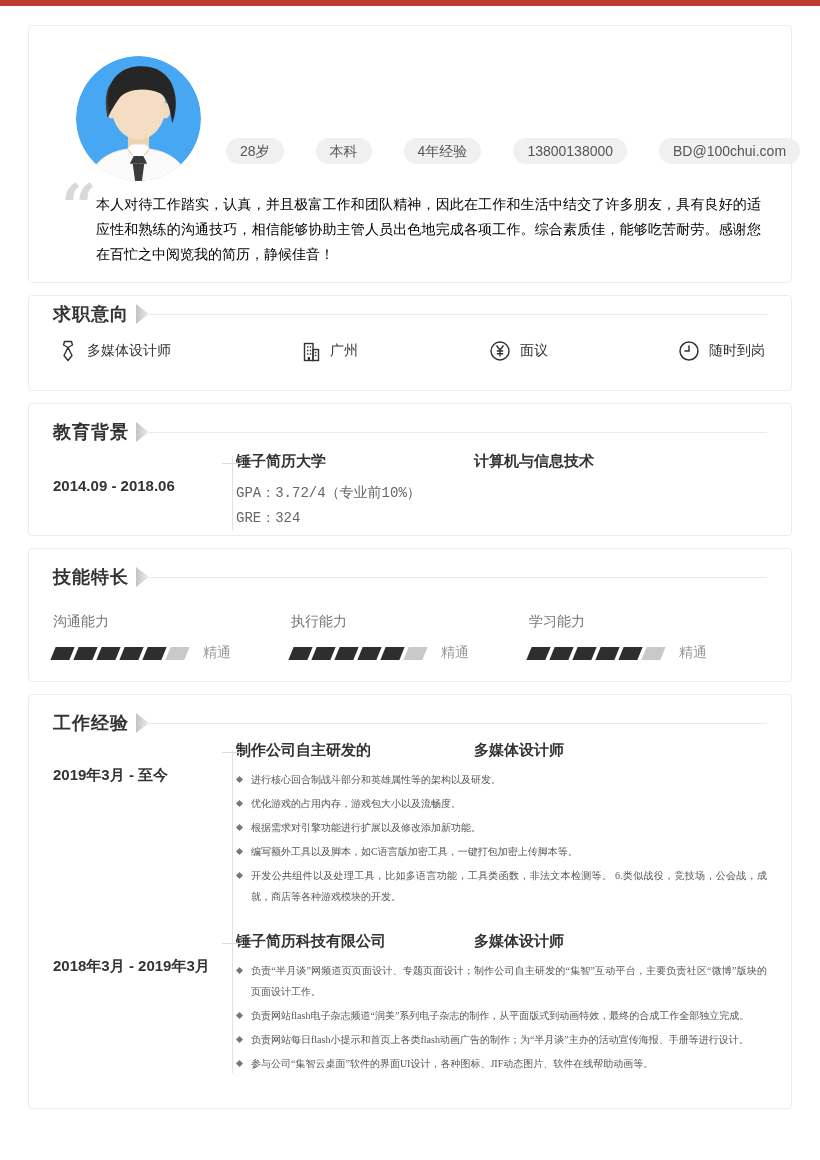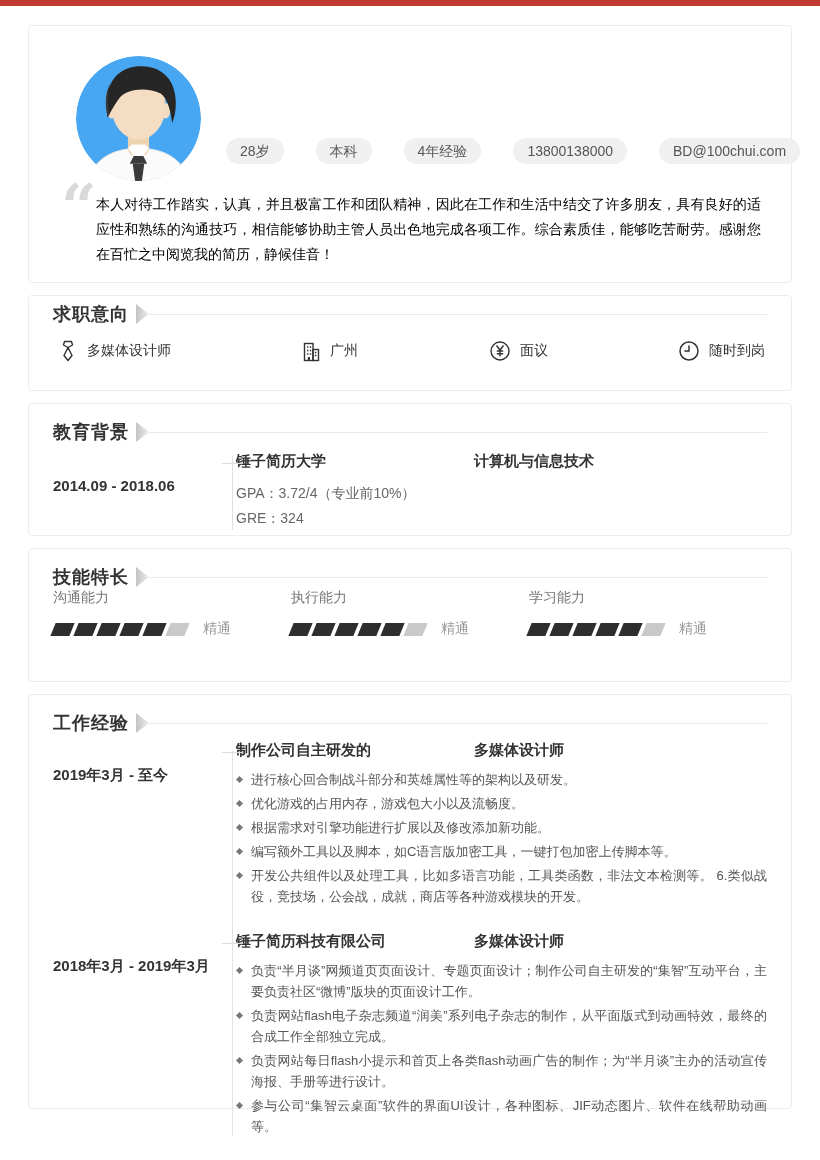--- a/index.html
+++ b/index.html
@@ -44,46 +44,46 @@
   .card-intent { height:96px; padding:6px 24px; }
   .intent-items { display:grid; grid-template-columns:243px 188px 189px 1fr; margin:14px 0 0 5px; }
   .intent-item { display:flex; align-items:center; gap:9px; font-size:14px; color:#333; }
   .intent-item svg { flex:none; }
   
   .card-edu { height:133px; padding:16px 24px; }
   .edu-row { display:flex; margin-top:8px; position:relative; }
   .edu-row .vline { position:absolute; left:179px; top:4px; height:74px; width:1px; background:#e0e0e0; }
   .edu-row .tick  { position:absolute; left:169px; top:11px; width:21px; height:1px; background:#dcdcdc; }
   .col-date { width:155px; flex:none; font-weight:700; font-size:15px; color:#333; white-space:nowrap;margin-top:25px; }
-  .edu-body { flex:1; padding-left:28px; }
+  .edu-body { flex:1; padding-left:28px;font-family:Liberation Mono, monospace; }
   .split-head { display:flex; }
   .split-head .left { width:238px; font-weight:700; font-size:15px; color:#333; }
   .split-head .right { font-weight:700; font-size:15px; color:#333; }
   .edu-details { margin-top:10px; font-size:14px; color:#666; line-height:25px; }
   
   .card-skills { height:134px; padding:16px 24px 0 24px; }
-  .skills { display:flex; }
+  .skills { display:flex; margin-top:24px; }
   .skill { width:258px; }
   .skill-name { font-size:14px; color:#777; }
   .skill-bar { margin-top:13px; display:flex; align-items:center; }
   .seg { width:19px; height:13px; background:#2e2e2e; margin-right:4px; transform:skewX(-22deg); }
   .seg.light { background:#c9c9c9; }
   .skill-level { margin-left:12px; font-size:14px; color:#999; }
   
   .card-work { height:415px; padding:16px 24px; }
   .work-entries { position:relative; margin-top:6px; }
   .work-entries .vline { position:absolute; left:179px; top:10px; bottom:4px; width:1px; background:#e2e2e2; }
   .entry { display:flex; position:relative; margin-bottom:22px; }
   .entry .tick { position:absolute; left:169px; top:11px; width:21px; height:1px; background:#dcdcdc; }
   .entry-body { flex:1; padding-left:28px; }
   .entry-head { display:flex; margin-bottom:9px; }
   .bullets { margin:0; padding:0; list-style:none; }
   .bullets li {
-    position:relative; padding-left:15px; font-size:13px; color:#555;
-    line-height:21px; margin-bottom:3px; text-align:justify;
+    position:relative; padding-left:15px; font-size:10px; color:#555;
+    line-height:21px; margin-bottom:3px; text-align:justify;font-family:Liberation Serif, serif;
   }
   .bullets li::before {
     content:""; position:absolute; left:1px; top:8px; width:5px; height:5px;
     background:#777; transform:rotate(45deg);
   }
 </style>
 </head>
 <body>
 
 <div class="accent-bar"></div>

